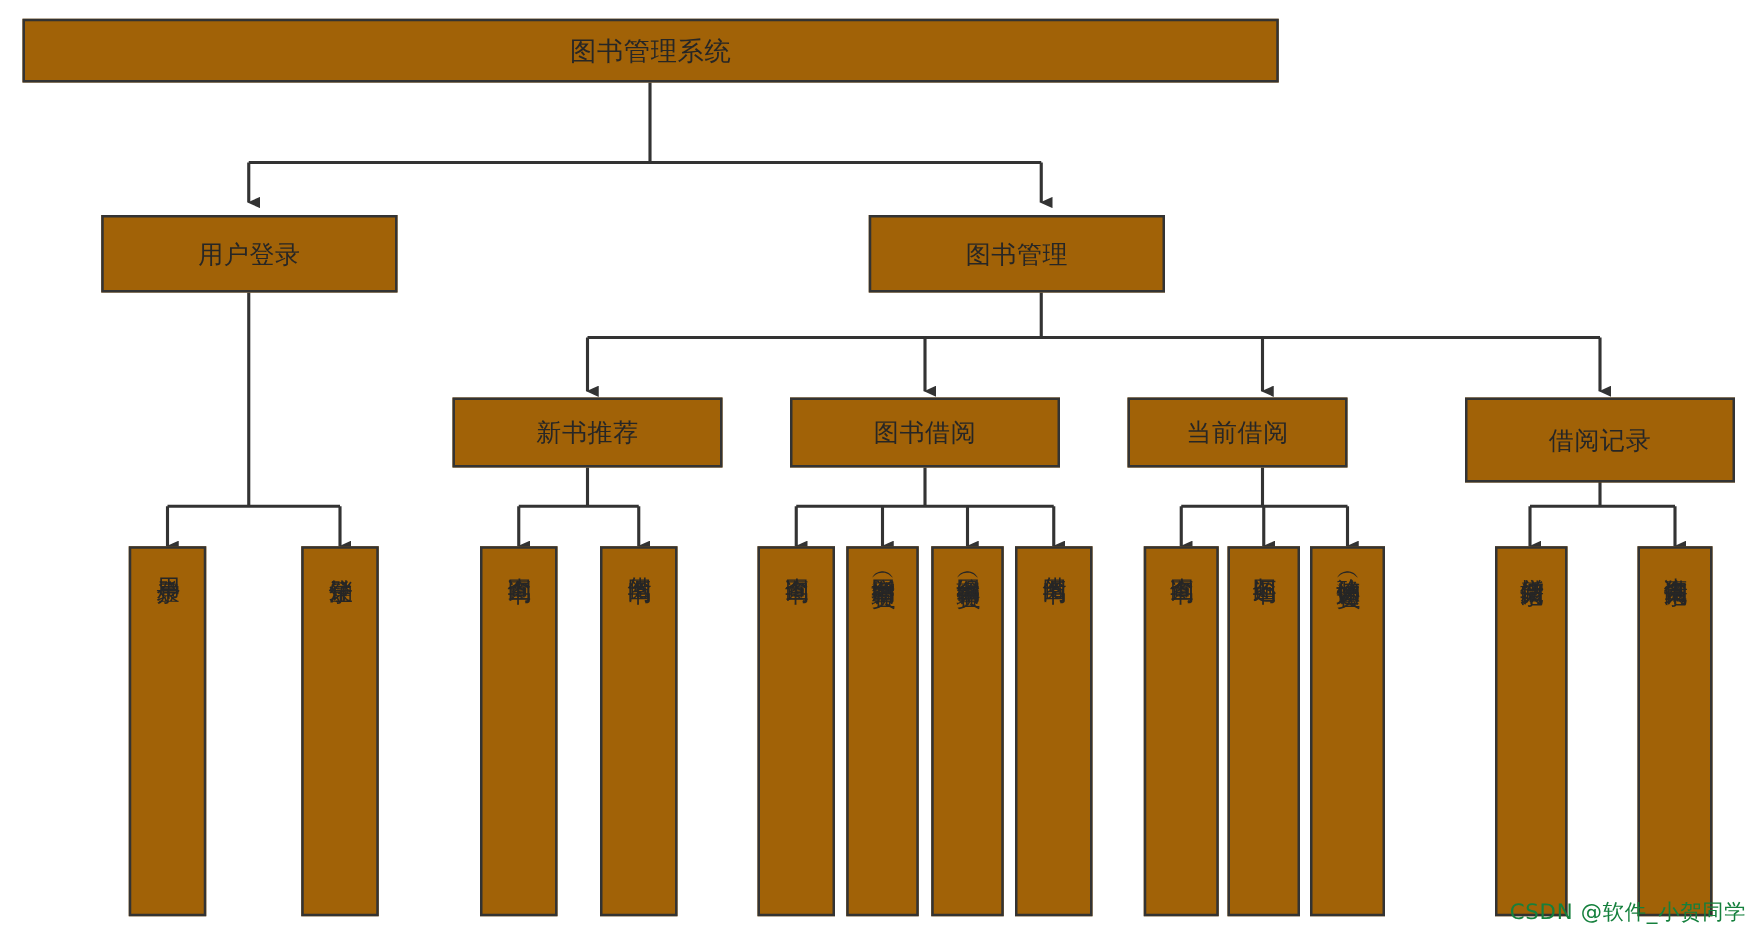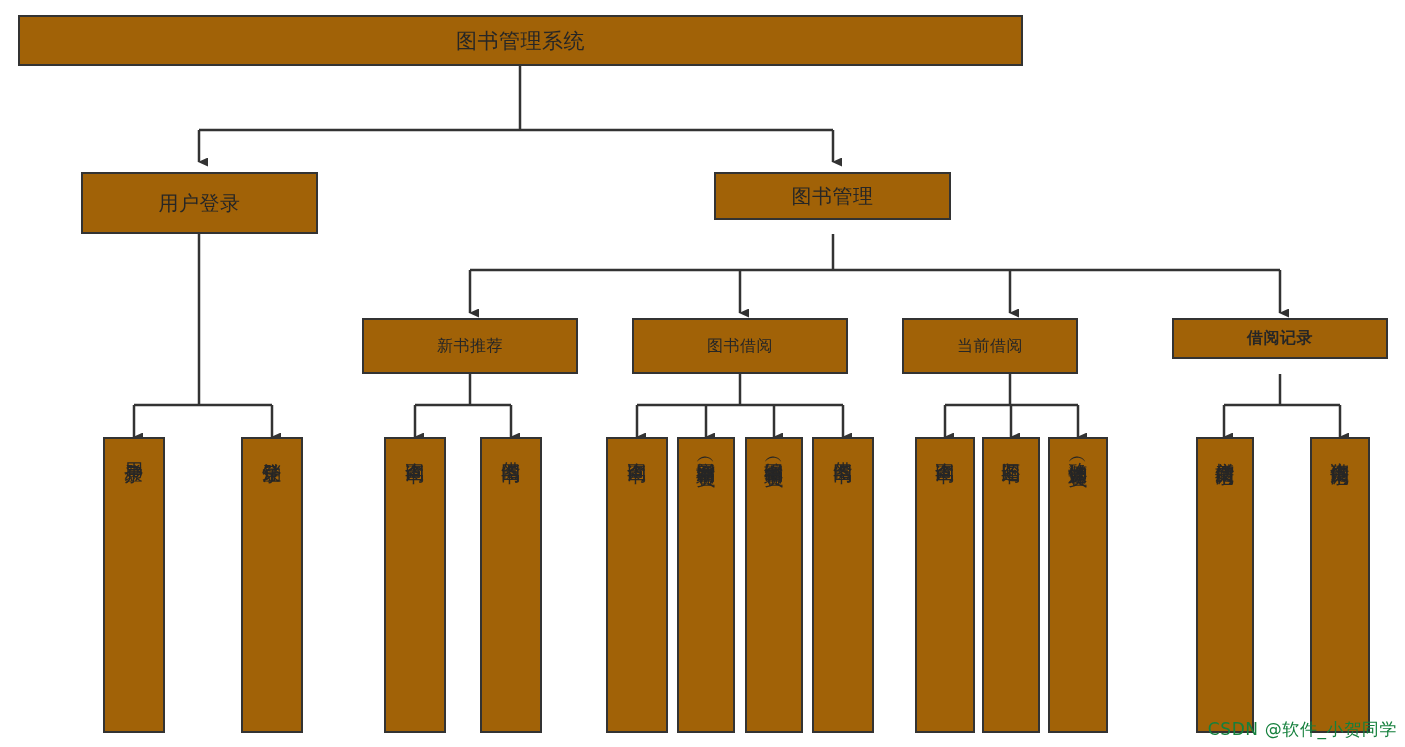--- a/index.html
+++ b/index.html
@@ -39,21 +39,21 @@
   }
   .node-root {
     font-size: 21px;
     letter-spacing: 0.5px;
   }
   .node-l1 {
     font-size: 20px;
     letter-spacing: 0.5px;
   }
   .node-l2 {
-    font-size: 16px;
+    font-size: 20px;
     letter-spacing: 0.5px;
   }
   .node-leaf {
     font-size: 19px;
     padding: 8px 2px;
     align-items: flex-start;
     justify-content: center;
   }
   .vtext {
     writing-mode: vertical-rl;
@@ -140,37 +140,37 @@
   </svg>
 
   <div class="node node-root" style="left:18px; top:15px; width:1005px; height:51px;">
     <span>图书管理系统</span>
   </div>
 
   <div class="node node-l1" style="left:81px; top:172px; width:237px; height:62px;">
     <span>用户登录</span>
   </div>
 
-  <div class="node node-l1" style="left:714px; top:172px; width:237px; height:48px;">
+  <div class="node node-l1" style="left:695px; top:172px; width:237px; height:62px;">
     <span>图书管理</span>
   </div>
 
   <div class="node node-l2" style="left:362px; top:318px; width:216px; height:56px;">
     <span>新书推荐</span>
   </div>
 
   <div class="node node-l2" style="left:632px; top:318px; width:216px; height:56px;">
     <span>图书借阅</span>
   </div>
 
   <div class="node node-l2" style="left:902px; top:318px; width:176px; height:56px;">
     <span>当前借阅</span>
   </div>
 
-  <div class="node node-l2" style="left:1172px; top:318px; width:216px; height:41px;font-weight:bold;">
+  <div class="node node-l2" style="left:1172px; top:318px; width:216px; height:68px;">
     <span>借阅记录</span>
   </div>
 
   <div class="node node-leaf" style="left:103px; top:437px; width:62px; height:296px;">
     <span class="vtext">用户登录</span>
   </div>
 
   <div class="node node-leaf" style="left:241px; top:437px; width:62px; height:296px;">
     <span class="vtext">注销登录</span>
   </div>

